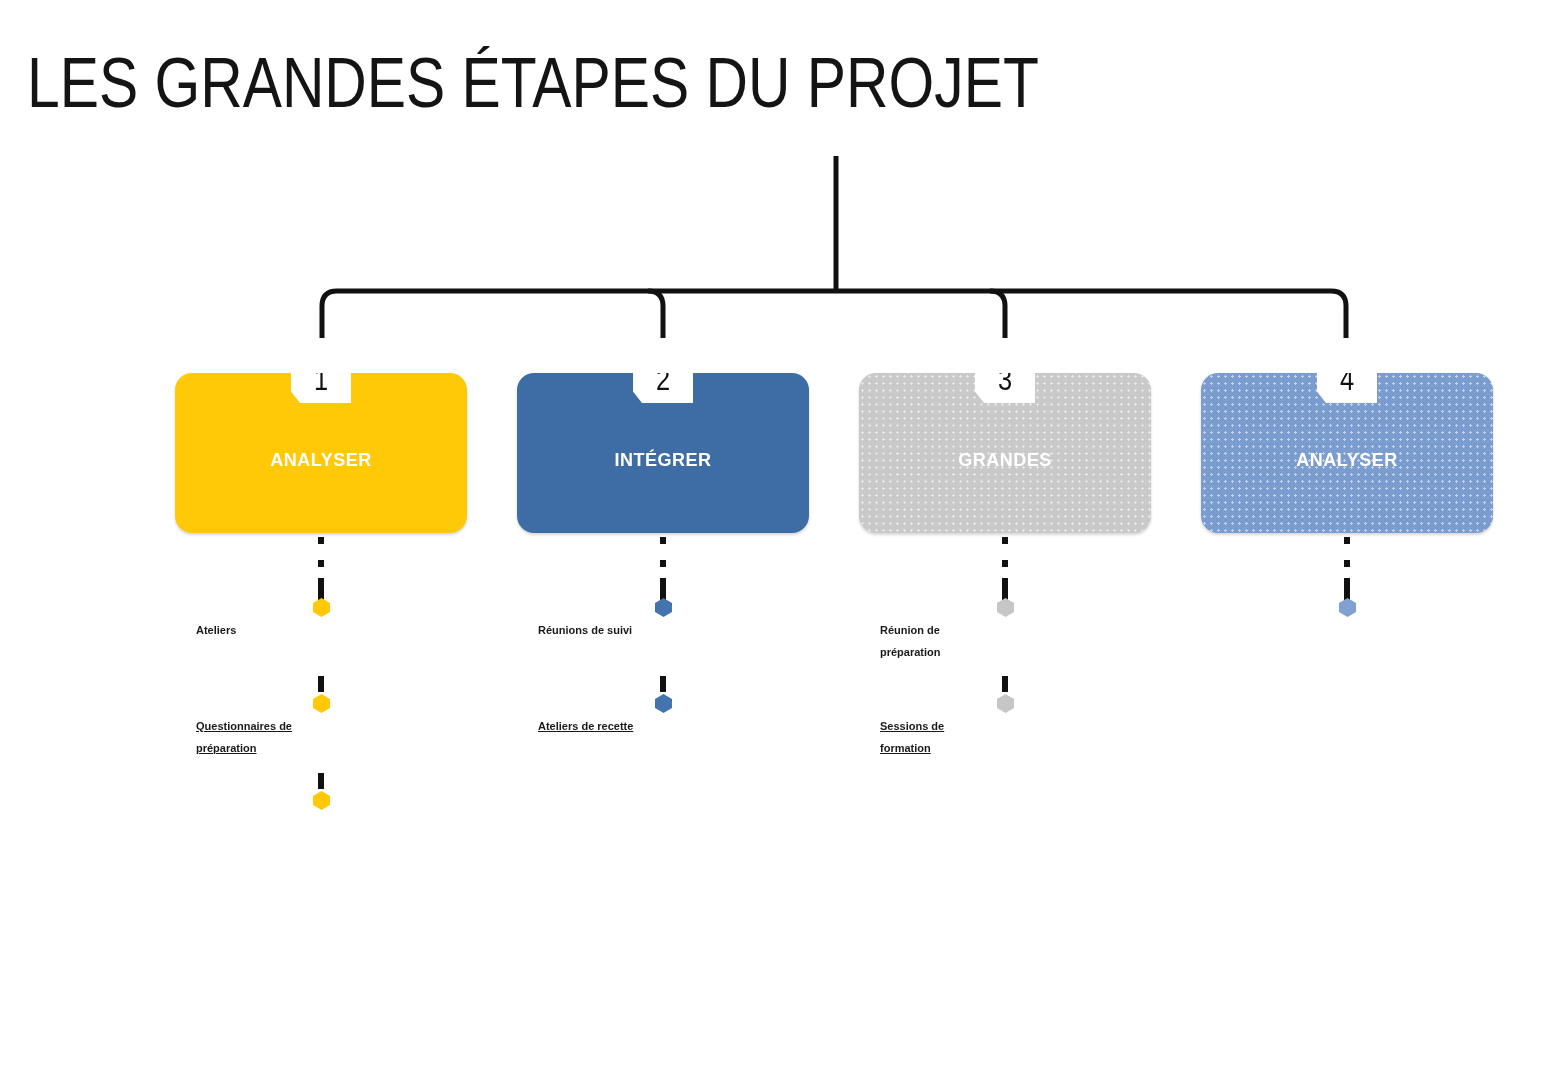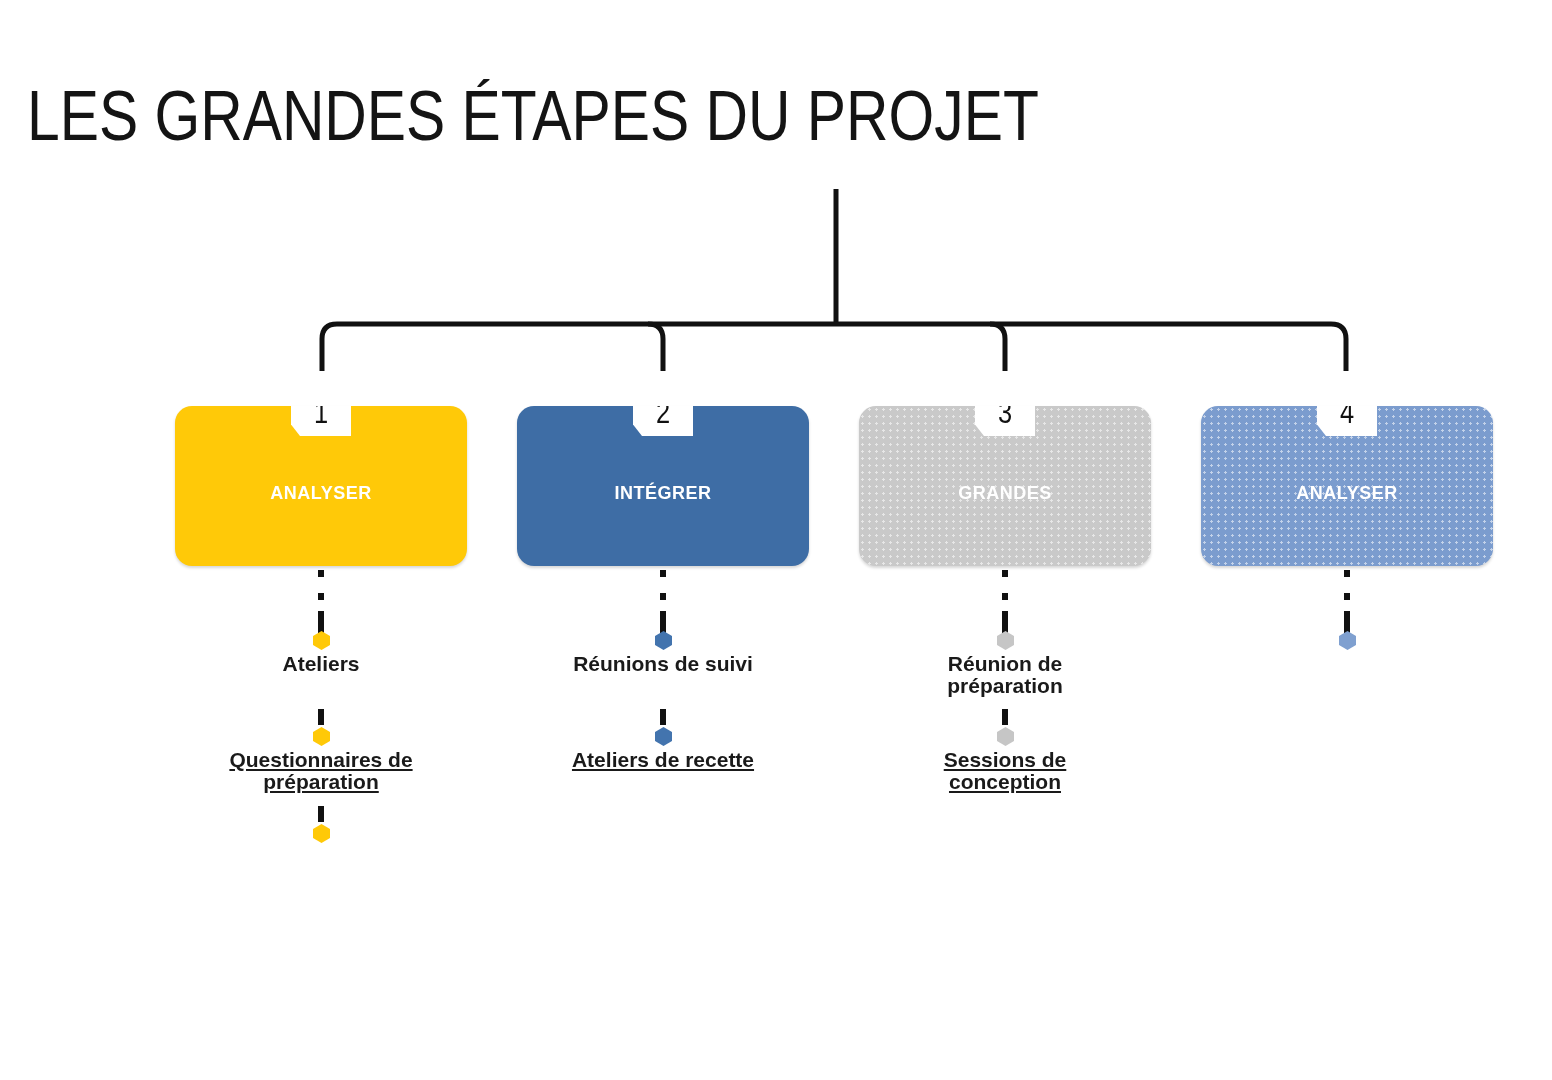--- a/index.html
+++ b/index.html
@@ -1,20 +1,20 @@
 <!DOCTYPE html>
 <html><head>
 <meta charset="utf-8">
 <style>
   html,body{margin:0;padding:0;}
   body{
     width:1552px;height:1080px;background:#ffffff;overflow:hidden;
     font-family:"Liberation Sans",sans-serif;position:relative;
   }
-  .canvas{position:absolute;inset:0;margin-top:33px;}
+  .canvas{position:absolute;inset:0;}
 
   
   .title{
     position:absolute;left:27px;top:48px;margin:0;
     font-size:70px;font-weight:400;color:#141414;line-height:1;
     letter-spacing:0px;white-space:nowrap;
     transform:scaleX(0.84);transform-origin:left center;
   }
 
   
@@ -61,22 +61,22 @@
 
   
   .hex{
     position:absolute;left:50%;margin-left:-8px;width:17px;height:19px;
     -webkit-clip-path:polygon(50% 0,100% 26%,100% 74%,50% 100%,0 74%,0 26%);
     clip-path:polygon(50% 0,100% 26%,100% 74%,50% 100%,0 74%,0 26%);
   }
   .idash{position:absolute;left:50%;margin-left:-3px;width:6px;height:16px;background:#111;}
   .label{
     position:absolute;left:50%;transform:translateX(-50%);
-    width:250px;text-align:center;white-space:pre-line;
-    font-size:21px;font-weight:700;color:#1a1a1a;line-height:21.5px;
+    width:250px;text-align:left;white-space:pre-line;
+    font-size:11px;font-weight:700;color:#1a1a1a;line-height:21.5px;
   }
   
   .hex.r0{top:225px;} .label.r0{top:247px;}
   .idash.r1{top:303px;} .hex.r1{top:321px;} .label.r1{top:343px;text-decoration:underline;}
   .idash.r2{top:400px;} .hex.r2{top:418px;} .label.r2{top:440px;}
 </style>
 </head>
 <body>
 
 <div class="canvas">
@@ -144,21 +144,21 @@
         <i class="d1"></i>
         <i class="d2"></i>
         <i class="d3"></i>
       </div>
     <span class="hex r0" style="background-color: rgb(198, 198, 198);"></span>
     <div class="label r0">Réunion de
 préparation</div>
     <span class="idash r1"></span>
     <span class="hex r1" style="background-color: rgb(198, 198, 198);"></span>
     <div class="label r1">Sessions de
-conception</div>
+formation</div>
   </div>
 
   <div class="stage s4">
     <div class="box dots" style="background-color: rgb(123, 156, 206);">
       <div class="notch">
         <span class="num">4</span>
       </div>
       <div class="box-title">ANALYSER</div>
     </div>
     <div class="stem">

